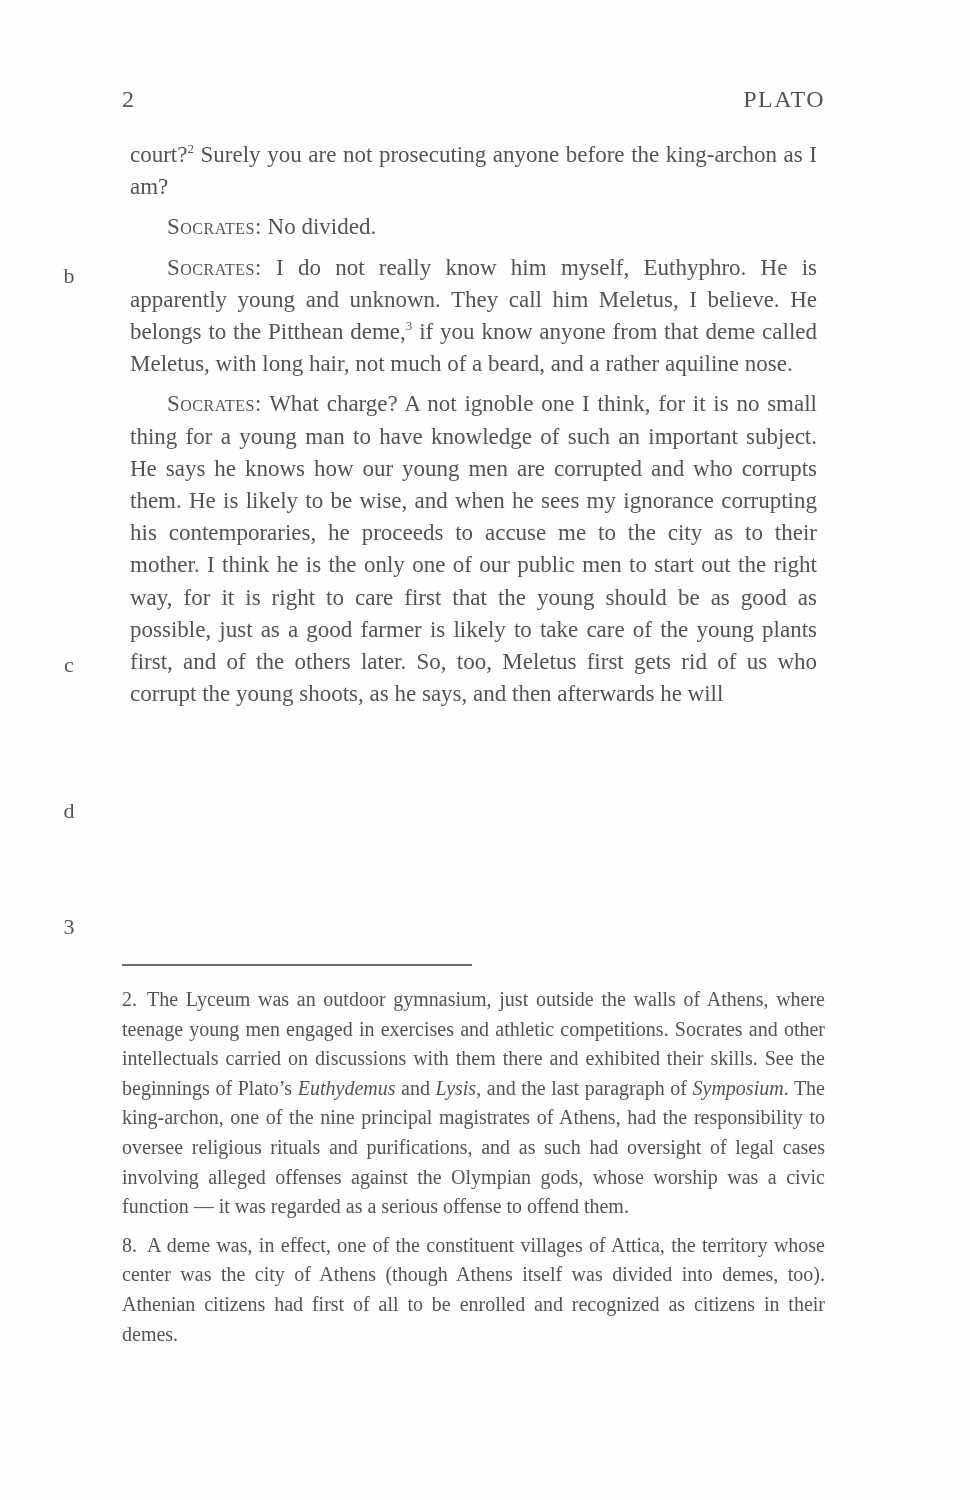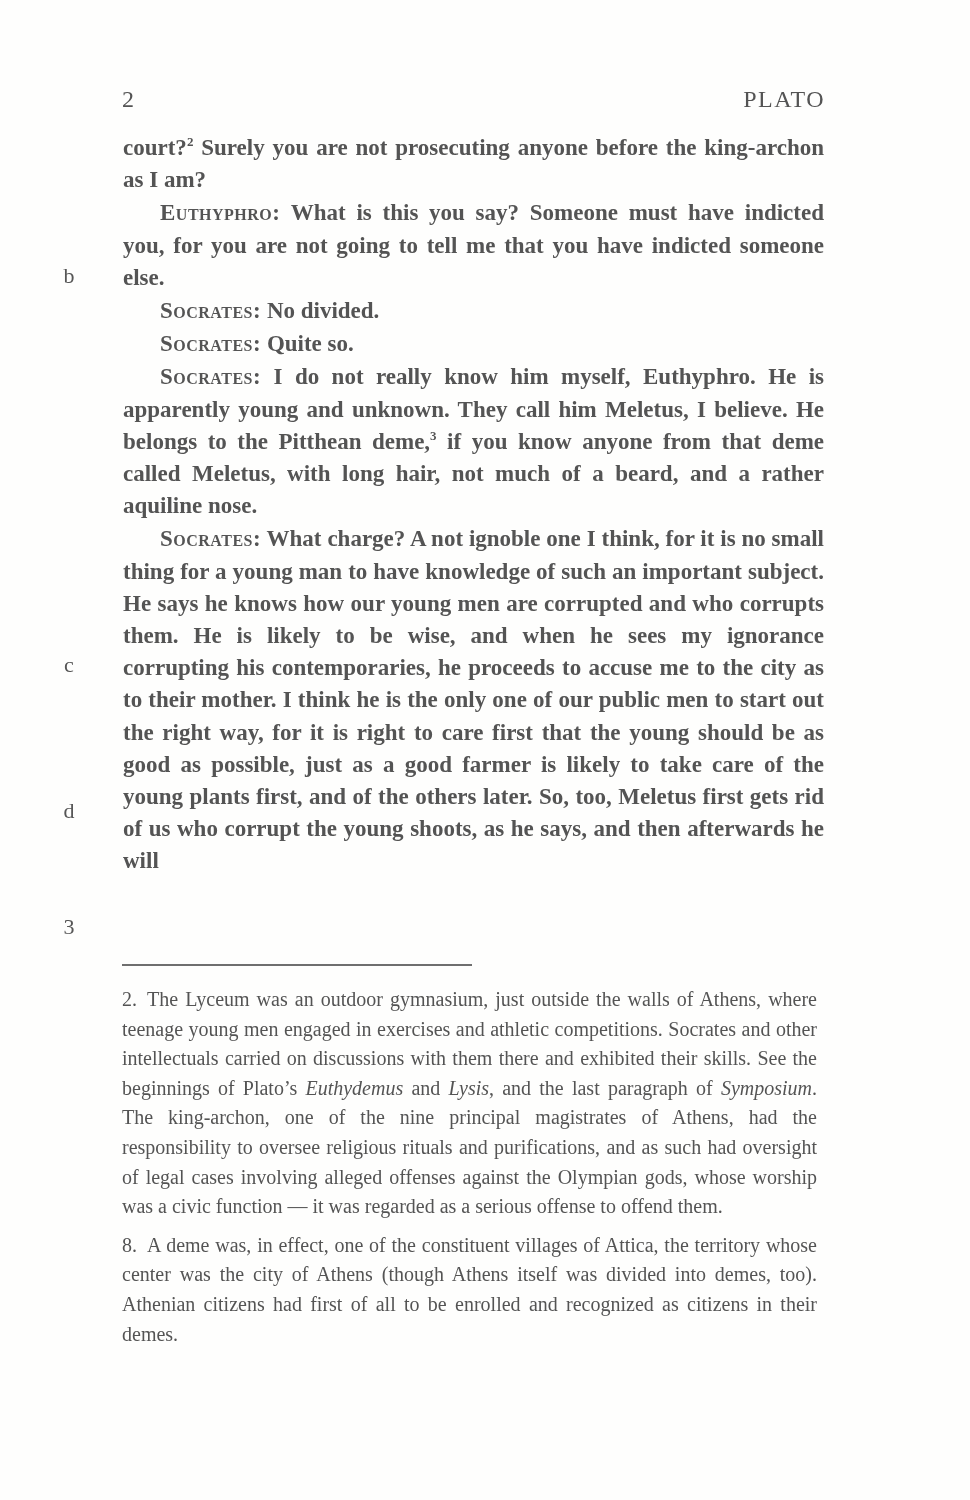--- a/index.html
+++ b/index.html
@@ -18,62 +18,60 @@
     position:absolute;left:122px;top:86px;width:703px;
     display:flex;justify-content:space-between;align-items:baseline;
     font-size:24px;
   }
   .running-head-title{letter-spacing:1.5px;}
   .body-text{
     position:absolute;left:122px;top:131px;width:703px;
     font-size:23px;line-height:32.2px;
     text-align:justify;
   }
-  .para{margin:1px;font-weight:bold;}
+  .para{margin:8px;}
   .para.indent{text-indent:37px;}
   .sc{font-variant:small-caps;letter-spacing:0.5px;}
   .sup{vertical-align:super;font-size:13px;line-height:0;}
   .it{font-style:italic;}
   .margin-label{
     position:absolute;left:52px;width:34px;
     text-align:center;font-size:22px;color:#565656;
   }
   .footnote-rule{
     position:absolute;left:122px;top:964px;
     width:350px;height:2px;background:#6f6f6f;
   }
   .footnotes{
     position:absolute;left:122px;top:985px;width:703px;
     font-size:20px;line-height:29.6px;
     text-align:justify;
   }
-  .footnotes p{margin:0 8px 9px 0;}
+  .footnotes p{margin:0 0 9px 0;}
 </style>
 </head>
 <body>
 
 <div class="page">
 
   <header class="running-header">
     <span class="page-number">2</span>
     <span class="running-head-title">PLATO</span>
   </header>
 
   <div id="marginLabels">
       <div class="margin-label" style="top: 263px;">b</div>
       <div class="margin-label" style="top: 652px;">c</div>
       <div class="margin-label" style="top: 798px;">d</div>
       <div class="margin-label" style="top: 914px;">3</div>
     </div>
 
   <main id="bodyText" class="body-text">
       <p class="para"><span>court?</span><span class="sup">2</span><span> Surely you are not prosecuting anyone before the king-archon as I am?</span></p>
-      <p class="para indent"><span class="sc">Euthyphro:</span><span> What is this you say? Someone must have indicted you, for you are not going to tell me that you have indicted someone else.</span></p>
       <p class="para indent"><span class="sc">Socrates:</span><span> No divided.</span></p>
-      <p class="para indent"><span class="sc">Socrates:</span><span> Quite so.</span></p>
       <p class="para indent"><span class="sc">Socrates:</span><span> I do not really know him myself, Euthyphro. He is apparently young and unknown. They call him Meletus, I believe. He belongs to the Pitthean deme,</span><span class="sup">3</span><span> if you know anyone from that deme called Meletus, with long hair, not much of a beard, and a rather aquiline nose.</span></p>
       <p class="para indent"><span class="sc">Socrates:</span><span> What charge? A not ignoble one I think, for it is no small thing for a young man to have knowledge of such an important subject. He says he knows how our young men are corrupted and who corrupts them. He is likely to be wise, and when he sees my ignorance corrupting his contemporaries, he proceeds to accuse me to the city as to their mother. I think he is the only one of our public men to start out the right way, for it is right to care first that the young should be as good as possible, just as a good farmer is likely to take care of the young plants first, and of the others later. So, too, Meletus first gets rid of us who corrupt the young shoots, as he says, and then afterwards he will</span></p>
     </main>
 
   <div class="footnote-rule"></div>
 
   <section id="footnotes" class="footnotes">
       <p><span>2. The Lyceum was an outdoor gymnasium, just outside the walls of Athens, where teenage young men engaged in exercises and athletic competitions. Socrates and other intellectuals carried on discussions with them there and exhibited their skills. See the beginnings of Plato’s </span><span class="it">Euthydemus</span><span> and </span><span class="it">Lysis</span><span>, and the last paragraph of </span><span class="it">Symposium</span><span>. The king-archon, one of the nine principal magistrates of Athens, had the responsibility to oversee religious rituals and purifications, and as such had oversight of legal cases involving alleged offenses against the Olympian gods, whose worship was a civic function — it was regarded as a serious offense to offend them.</span></p>
       <p><span>8. A deme was, in effect, one of the constituent villages of Attica, the territory whose center was the city of Athens (though Athens itself was divided into demes, too). Athenian citizens had first of all to be enrolled and recognized as citizens in their demes.</span></p>
     </section>

